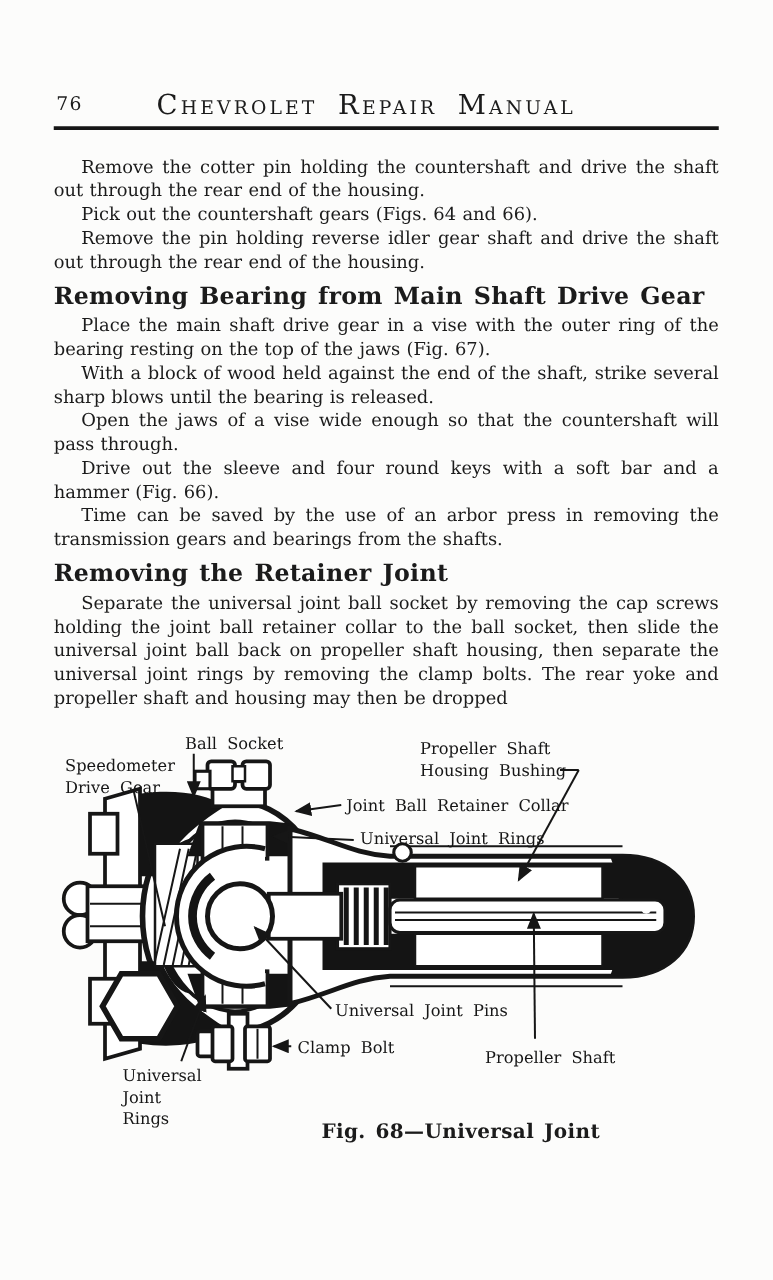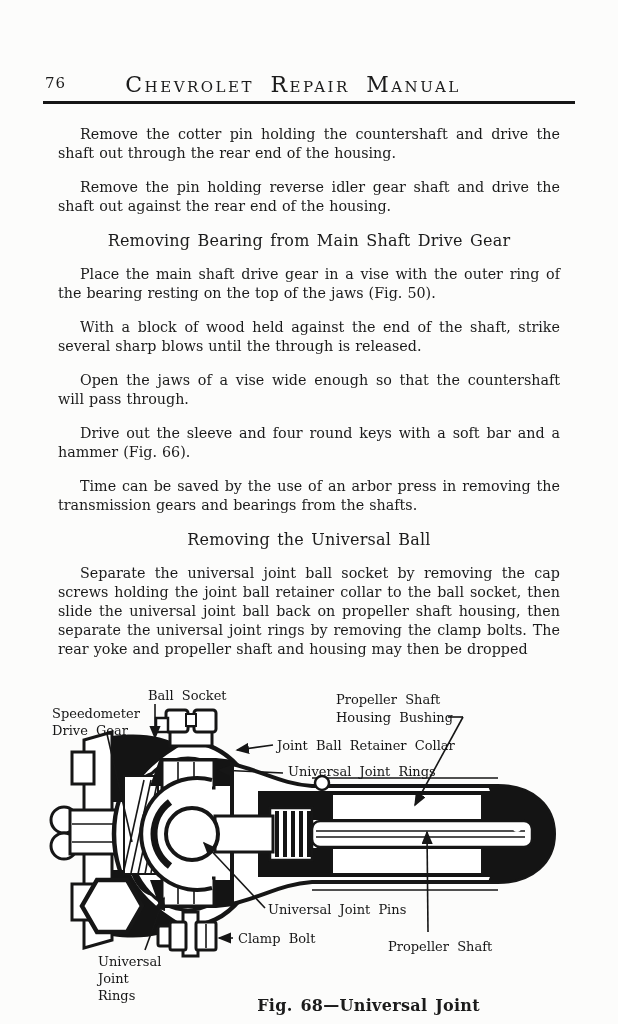--- a/index.html
+++ b/index.html
@@ -36,29 +36,29 @@
     height:0;
   }
   
   .main{
     margin:21px 43px 0 43px;
     font-size:14.3px;
     line-height:19px;
     word-spacing:0.5px;
   }
   .body-p{
-    margin:15px;
+    margin:0;
     text-indent:22px;
     text-align:justify;
   }
   .sec-heading{
     margin:8px 0 5px 0;
-    font-size:16px;
-    font-weight:normal;
-    text-align:center;
+    font-size:19px;
+    font-weight:bold;
+    text-align:left;
     word-spacing:2px;
     letter-spacing:0.2px;
   }
   
   .fig{
     position:relative;
     width:578px;height:352px;
     margin:4px 0 0 20px;
   }
   .fig svg{position:absolute;left:0;top:0;}
@@ -87,31 +87,32 @@
 <div class="page">
 
   <div class="header">
     <span class="page-num">76</span>
     <span class="head-title">Chevrolet Repair Manual</span>
   </div>
   <div class="rule"></div>
 
   <div class="main">
     <p class="body-p">Remove the cotter pin holding the countershaft and drive the shaft out through the rear end of the housing.</p>
-    <p class="body-p">Remove the pin holding reverse idler gear shaft and drive the shaft out against the rear end of the housing.</p>
+    <p class="body-p">Pick out the countershaft gears (Figs. 64 and 66).</p>
+    <p class="body-p">Remove the pin holding reverse idler gear shaft and drive the shaft out through the rear end of the housing.</p>
 
     <h2 class="sec-heading">Removing Bearing from Main Shaft Drive Gear</h2>
-    <p class="body-p">Place the main shaft drive gear in a vise with the outer ring of the bearing resting on the top of the jaws (Fig. 50).</p>
-    <p class="body-p">With a block of wood held against the end of the shaft, strike several sharp blows until the through is released.</p>
+    <p class="body-p">Place the main shaft drive gear in a vise with the outer ring of the bearing resting on the top of the jaws (Fig. 67).</p>
+    <p class="body-p">With a block of wood held against the end of the shaft, strike several sharp blows until the bearing is released.</p>
 
     <p class="body-p">Open the jaws of a vise wide enough so that the countershaft will pass through.</p>
     <p class="body-p">Drive out the sleeve and four round keys with a soft bar and a hammer (Fig. 66).</p>
     <p class="body-p">Time can be saved by the use of an arbor press in removing the transmission gears and bearings from the shafts.</p>
 
-    <h2 class="sec-heading">Removing the Universal Ball</h2>
+    <h2 class="sec-heading">Removing the Retainer Joint</h2>
     <p class="body-p">Separate the universal joint ball socket by removing the cap screws holding the joint ball retainer collar to the ball socket, then slide the universal joint ball back on propeller shaft housing, then separate the universal joint rings by removing the clamp bolts. The rear yoke and propeller shaft and housing may then be dropped</p>
   </div>
 
   <div class="fig">
     <svg width="578" height="352" viewBox="0 0 578 352">
       <defs>
         <marker id="arr" markerWidth="9" markerHeight="7" refX="7.5" refY="3.5" orient="auto">
           <path d="M0,0 L8.5,3.5 L0,7 Z" fill="#161616"></path>
         </marker>
       </defs>

